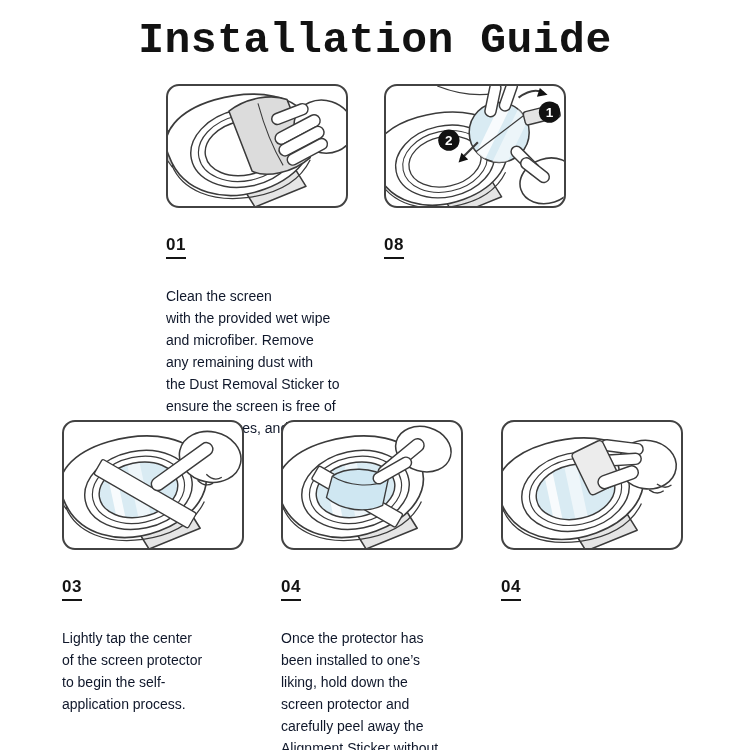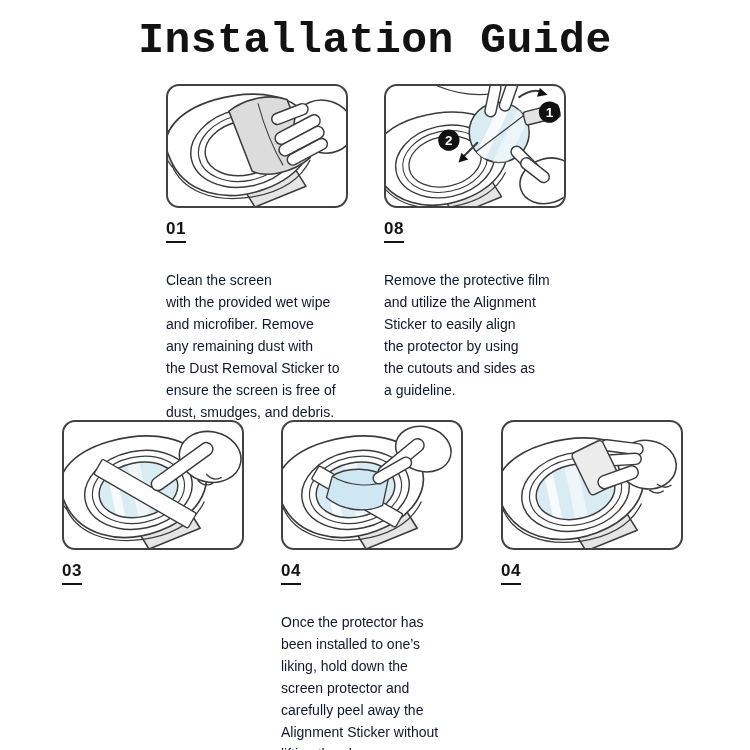--- a/index.html
+++ b/index.html
@@ -3,21 +3,21 @@
 <meta charset="utf-8">
 <style>
   html,body{margin:0;padding:0;background:#ffffff;}
   body{width:750px;height:750px;position:relative;font-family:"Liberation Sans","DejaVu Sans",sans-serif;color:#2c2a29;overflow:hidden;}
   .page-title{position:absolute;top:16px;left:0;width:750px;text-align:center;font-size:43px;font-weight:700;letter-spacing:0.5px;color:#121212;font-family:Liberation Mono, monospace;}
   .step{position:absolute;}
   .figure{border:2px solid #424242;border-radius:13px;background:#fff;overflow:hidden;box-sizing:border-box;}
   .r1 .figure{width:182px;height:124px;}
   .r2 .figure{width:182px;height:130px;}
   .figure svg{display:block;width:100%;height:100%;}
-  .step-num{display:inline-block;margin-top:12px;font-size:17px;font-weight:700;letter-spacing:0.5px;color:#141414;border-bottom:2.6px solid #141414;padding-bottom:2px;line-height:1.1;}
+  .step-num{display:inline-block;margin-top:28px;font-size:17px;font-weight:700;letter-spacing:0.5px;color:#141414;border-bottom:2.6px solid #141414;padding-bottom:2px;line-height:1.1;}
   .step-text{margin-top:26px;font-size:14px;line-height:22px;white-space:pre-line;color:#0f172a;width:215px;}
   #s1{left:166px;top:84px;}
   #s2{left:384px;top:84px;}
   #s3{left:62px;top:420px;}
   #s4{left:281px;top:420px;}
   #s5{left:501px;top:420px;}
   .ln{stroke:#3b3b3b;fill:none;}
   .badge-num{font-family:"Liberation Sans",sans-serif;font-size:14px;font-weight:700;fill:#ffffff;text-anchor:middle;}
 </style>
 </head>
@@ -136,26 +136,20 @@
         <path d="M94,58 L76,76" class="ln" stroke-width="2.2"></path>
         <path d="M74,79 L84,76 L77,69 Z" fill="#111111"></path>
       </g>
       <g>
         <circle cx="64" cy="56" r="11" fill="#111111"></circle>
         <text class="badge-num" x="64" y="61">2</text>
       </g>
     </svg>
   </div>
   <div class="step-num">08</div>
-  <div class="step-text">Remove the protective film
-and utilize the Alignment
-Sticker to easily align
-the protector by using
-the cutouts and sides as
-a guideline.</div>
 </div>
 
 <div class="step r2" id="s3">
   <div class="figure">
     <svg viewBox="0 0 182 130">
       <g transform="translate(76,70) rotate(-12)">
           <use href="#watch-blue"></use>
         </g>
       <g transform="translate(76,70) rotate(30)">
         <rect x="-48" y="-9" width="112" height="18" rx="2" fill="#ffffff" stroke="#3b3b3b" stroke-width="1.4"></rect>
@@ -163,20 +157,24 @@
       <g>
         <ellipse cx="150" cy="36" rx="32" ry="26" transform="rotate(12 150 36)" fill="#ffffff" stroke="#3b3b3b" stroke-width="1.6"></ellipse>
         <path d="M146,28 L96,64" stroke="#3b3b3b" stroke-width="15" stroke-linecap="round"></path>
         <path d="M146,28 L96,64" stroke="#ffffff" stroke-width="12" stroke-linecap="round"></path>
         <path d="M146,54 q8,8 16,3" class="ln" stroke-width="1.4"></path>
         <path d="M137,60 q8,8 16,3" class="ln" stroke-width="1.4"></path>
       </g>
     </svg>
   </div>
   <div class="step-num">03</div>
+  <div class="step-text">Lightly tap the center
+of the screen protector
+to begin the self-
+application process.</div>
 </div>
 
 <div class="step r2" id="s4">
   <div class="figure">
     <svg viewBox="0 0 182 130">
       <g transform="translate(74,70) rotate(-12)">
           <use href="#watch-blue"></use>
         </g>
       <g transform="translate(74,76) rotate(30)">
         <rect x="-48" y="-8" width="100" height="16" rx="2" fill="#ffffff" stroke="#3b3b3b" stroke-width="1.4"></rect>

